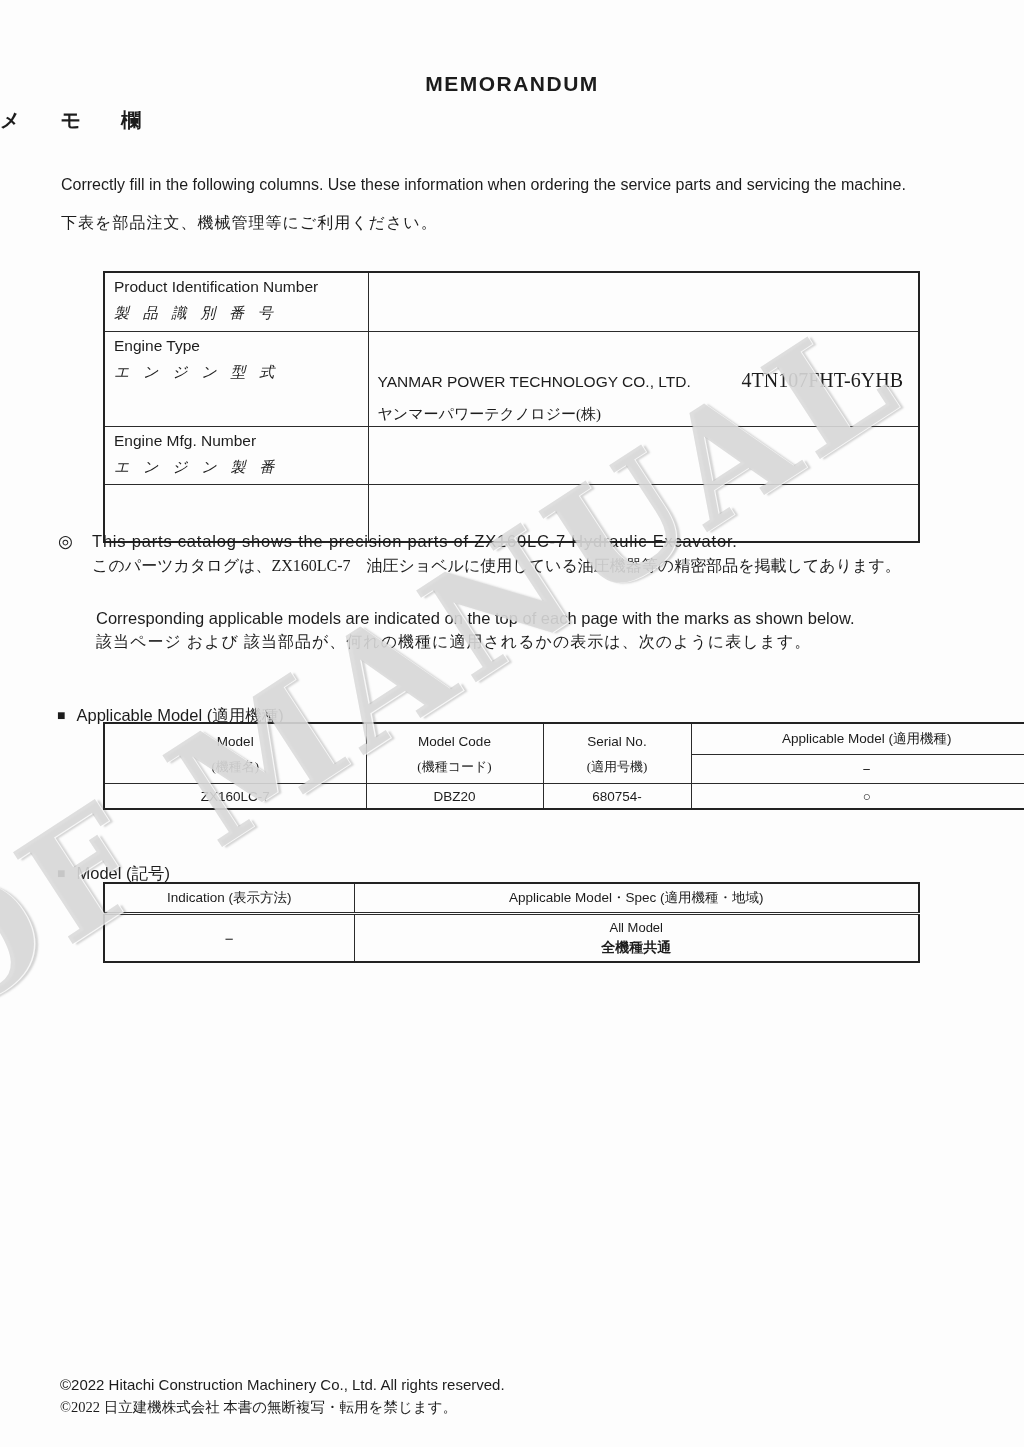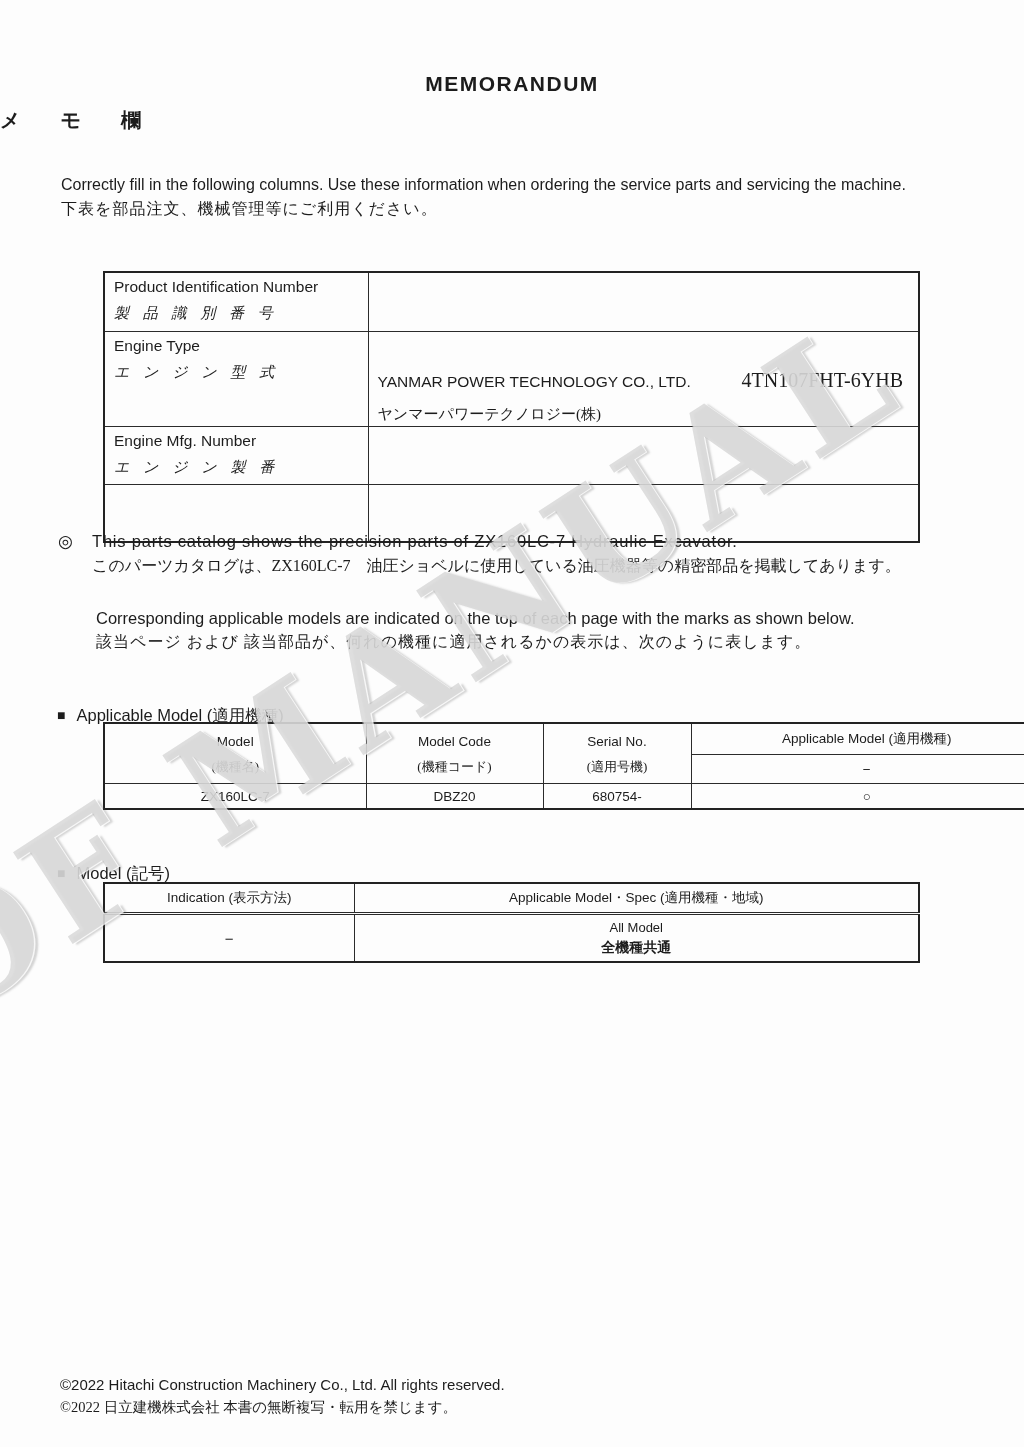--- a/index.html
+++ b/index.html
@@ -21,21 +21,21 @@
     pointer-events:none;
   }
 
   .title-en { position:absolute; top:72px; left:0; width:100%; text-align:center;
     font-size:21px; font-weight:bold; letter-spacing:1.5px; z-index:1; }
   .title-ja { position:absolute; top:107px; left:0; width:100%; text-align:left;
     font-size:20px; font-weight:bold; letter-spacing:10px; z-index:1; }
 
   .abs { position:absolute; z-index:1; }
   .intro-en { left:61px; top:176px; font-size:16px; }
-  .intro-ja { left:61px; top:199px; font-size:16px; letter-spacing:1px; }
+  .intro-ja { left:61px; top:213px; font-size:16px; letter-spacing:1px; }
 
   
   .memo-table { position:absolute; left:103px; top:271px; width:817px; z-index:1;
     border-collapse:collapse; border:2px solid #222; table-layout:fixed; }
   .memo-table td { border:1px solid #2b2b2b; vertical-align:top; padding:5px 9px 2px 9px; }
   .memo-table col.c1 { width:264px; }
   .lab-en { font-size:15.5px; }
   .lab-ja { font-size:15px; letter-spacing:5px; margin-top:8px;font-style:italic; }
   .engine-cell { display:flex; justify-content:space-between; align-items:stretch; }
   .engine-code { align-self:center; font-family:"Liberation Serif","DejaVu Serif",serif;

